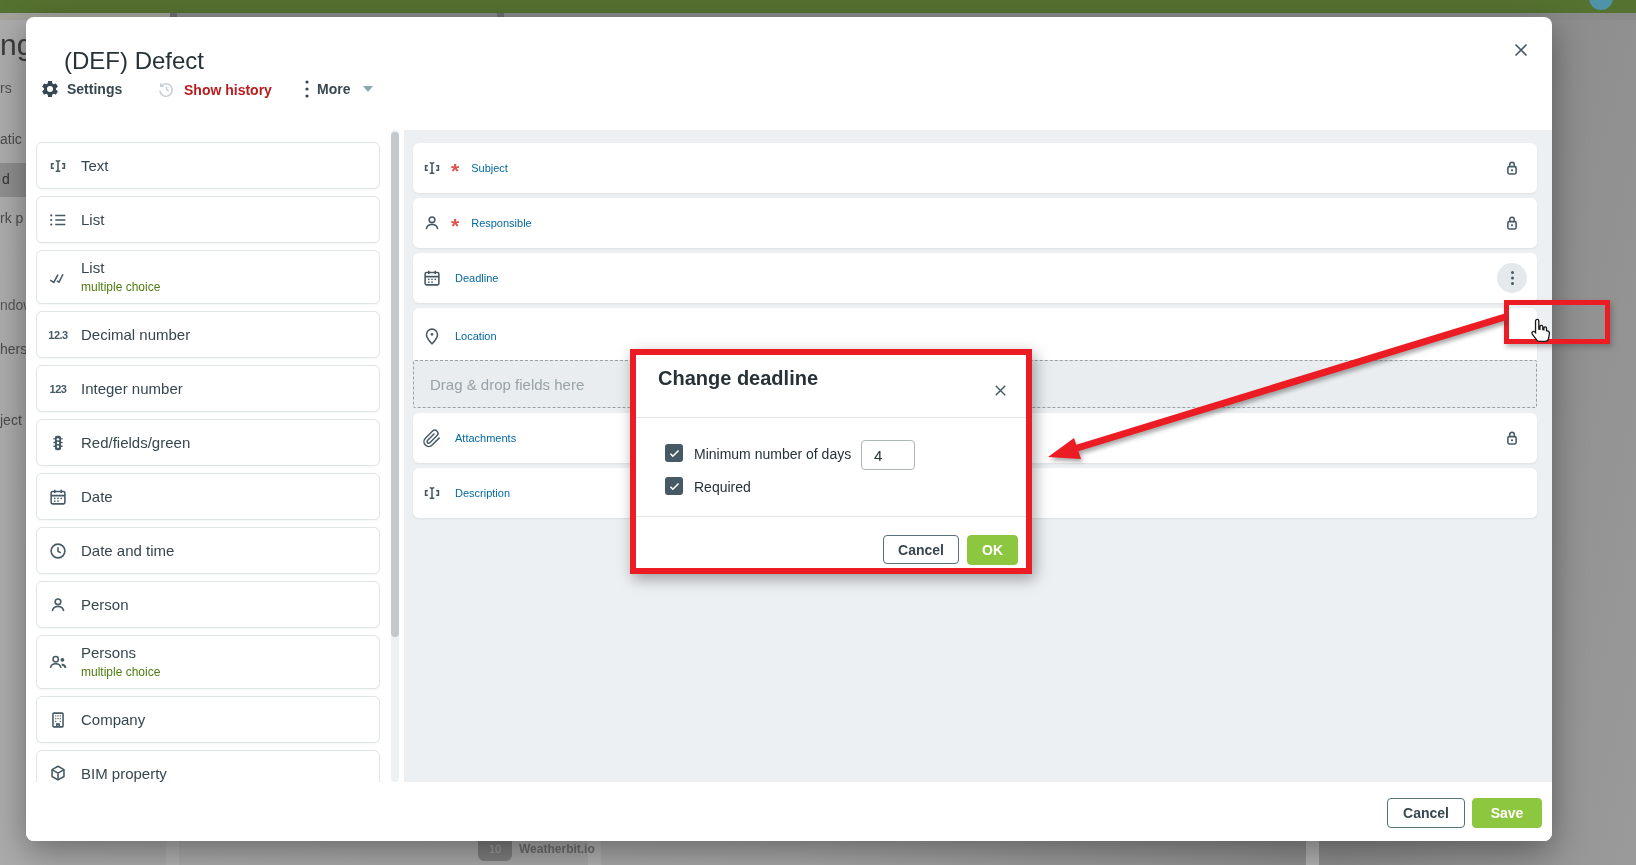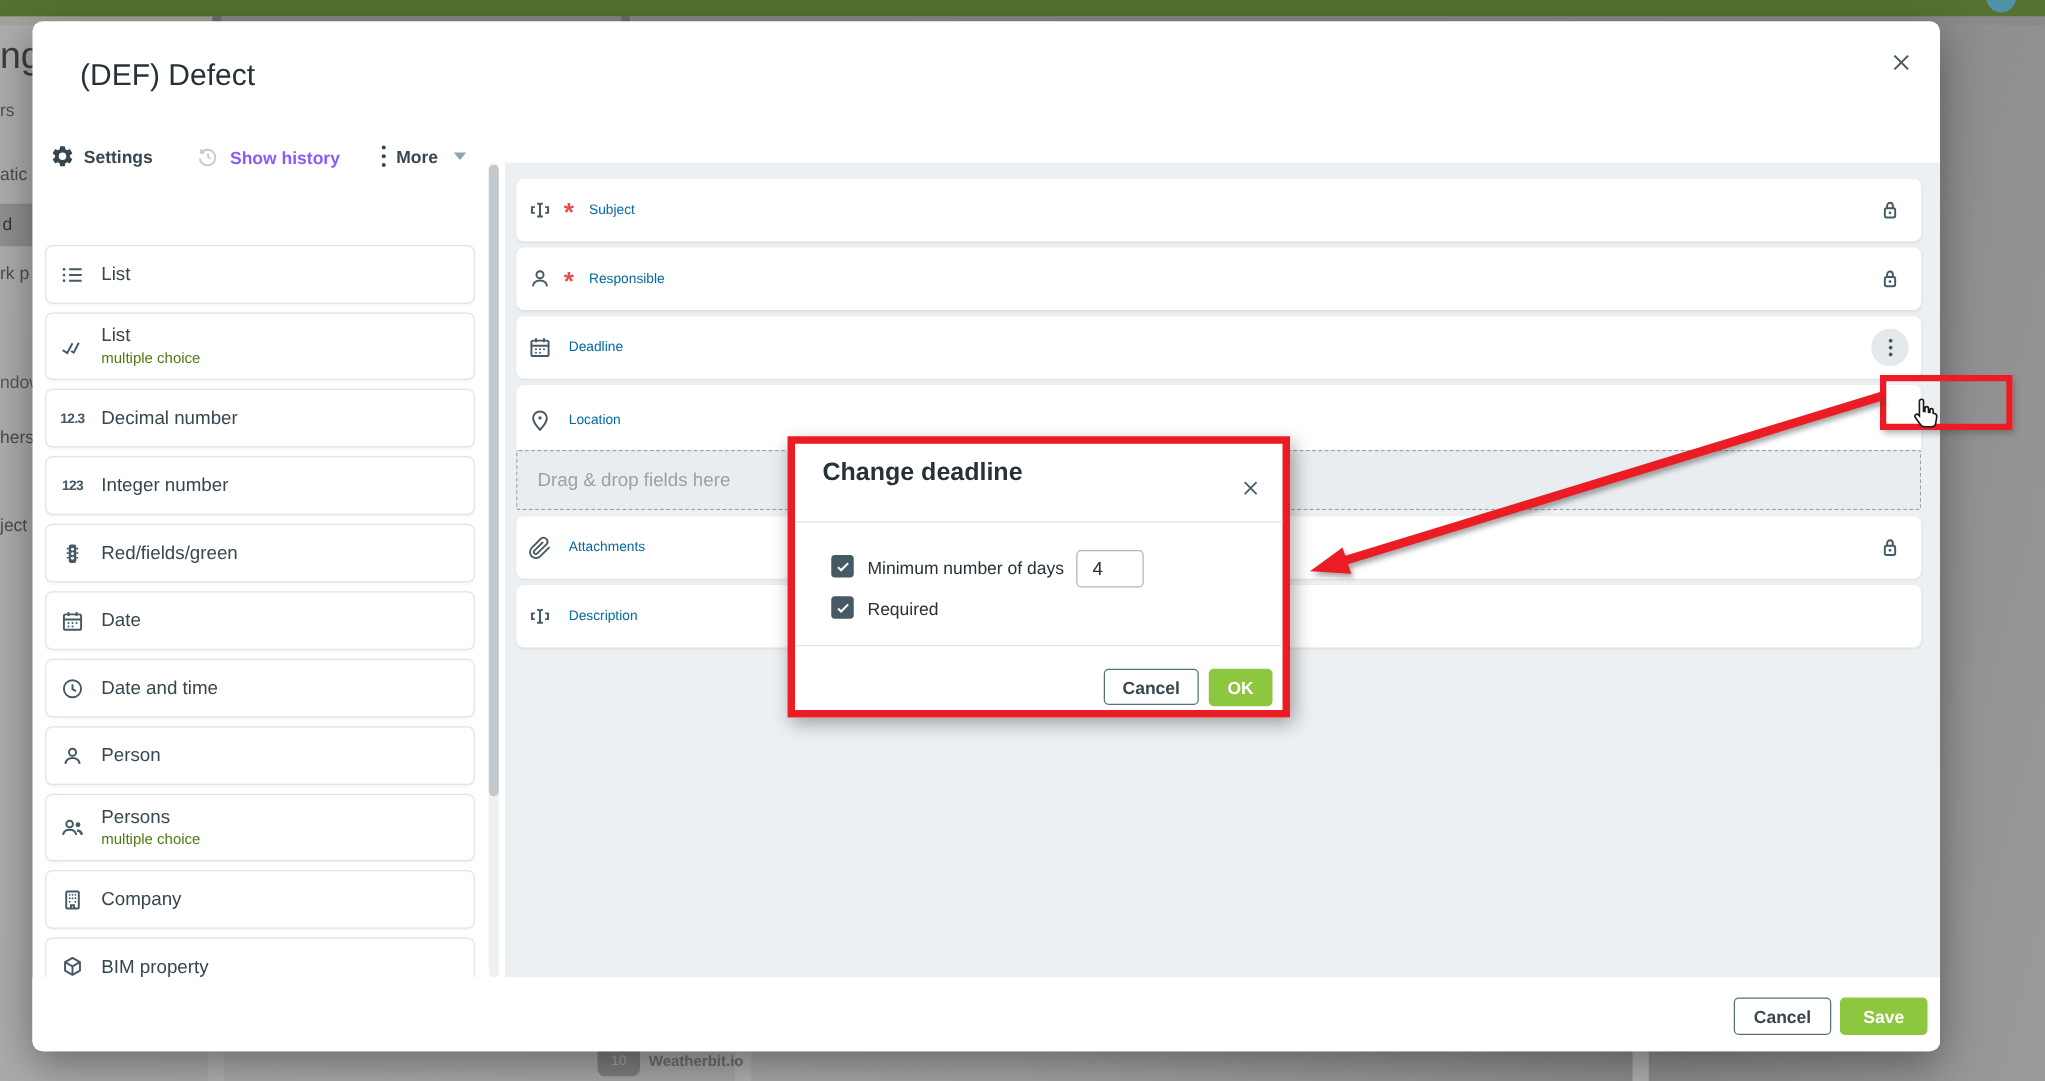--- a/index.html
+++ b/index.html
@@ -18,22 +18,22 @@
   .bstrip{position:absolute;top:841px;width:13px;height:24px;background:#b2b2b2;z-index:1;}
   .wb-badge{position:absolute;left:478px;top:836px;width:34px;height:25px;background:#7f7f7f;border-radius:6px;
             color:#a8a8a8;font-size:11px;display:flex;align-items:center;justify-content:center;z-index:1;}
   .wb-label{position:absolute;left:519px;top:842px;font-size:12px;font-weight:700;color:#6d6d6d;z-index:1;}
   
   .modal{position:absolute;left:26px;top:17px;width:1526px;height:824px;background:#fff;border-radius:8px;
          box-shadow:0 10px 34px rgba(0,0,0,.38);z-index:10;}
   .modal-title{position:absolute;left:38px;top:30px;font-size:24px;font-weight:500;color:#263238;}
   .close-btn{position:absolute;left:1484px;top:22px;width:22px;height:22px;cursor:pointer;}
   .tb-item{position:absolute;top:62px;display:flex;align-items:center;gap:7px;font-size:14px;font-weight:700;
-           color:#37474f;cursor:pointer;margin-top:36px;}
-  .tb-item.disabled{color:#8b5cf6;cursor:default;}
+           color:#37474f;cursor:pointer;}
+  .tb-item.disabled{color:#b91c1c;cursor:default;}
   .caret{width:0;height:0;border-left:5px solid transparent;border-right:5px solid transparent;
          border-top:6px solid #90a4ae;margin-left:6px;}
   
   .palette{position:absolute;left:10px;top:125px;width:344px;height:640px;overflow:hidden;}
   .card{position:absolute;left:0;width:344px;background:#fff;border:1px solid #dfe4e7;border-radius:6px;
         box-sizing:border-box;display:flex;align-items:center;padding-left:10px;cursor:grab;
         box-shadow:0 1px 2px rgba(38,50,56,.05);}
   .p-icon{width:22px;height:22px;flex:0 0 22px;display:flex;align-items:center;justify-content:center;}
   .p-label{margin-left:12px;font-size:15px;color:#37474f;line-height:1.15;}
   .p-sub{font-size:12px;color:#4d7c0f;}
@@ -149,20 +149,28 @@
             <circle cx="3" cy="10" r="1.6" fill="#37474f"></circle>
             <circle cx="3" cy="17" r="1.6" fill="#37474f"></circle>
           </svg>
       </span>
       <span>More</span>
       <span class="caret"></span>
     </div>
 
     <div class="palette">
 
+      <div class="card" style="top:0;height:47px">
+        <span class="p-icon">
+          <svg class="ic" width="22" height="22" viewBox="0 0 24 24" fill="none" stroke="#455a64" stroke-width="1.7">
+              <path d="M7.5 9.5H5v5h2.5M16.5 9.5H19v5h-2.5M12 7.2v9.6M9.5 6.3c1.4 0 2.5.3 2.5 1.4 0-1.1 1.1-1.4 2.5-1.4M9.5 17.7c1.4 0 2.5-.3 2.5-1.4 0 1.1 1.1 1.4 2.5 1.4"></path>
+            </svg>
+        </span>
+        <span class="p-label">Text</span>
+      </div>
 
       <div class="card" style="top:54px;height:47px">
         <span class="p-icon">
           <svg class="ic" width="22" height="22" viewBox="0 0 24 24" fill="none" stroke="#455a64" stroke-width="1.7">
               <path d="M9 7h11M9 12h11M9 17h11"></path>
               <circle cx="4.6" cy="7" r="1.2" fill="#455a64" stroke="none"></circle>
               <circle cx="4.6" cy="12" r="1.2" fill="#455a64" stroke="none"></circle>
               <circle cx="4.6" cy="17" r="1.2" fill="#455a64" stroke="none"></circle>
             </svg>
         </span>

